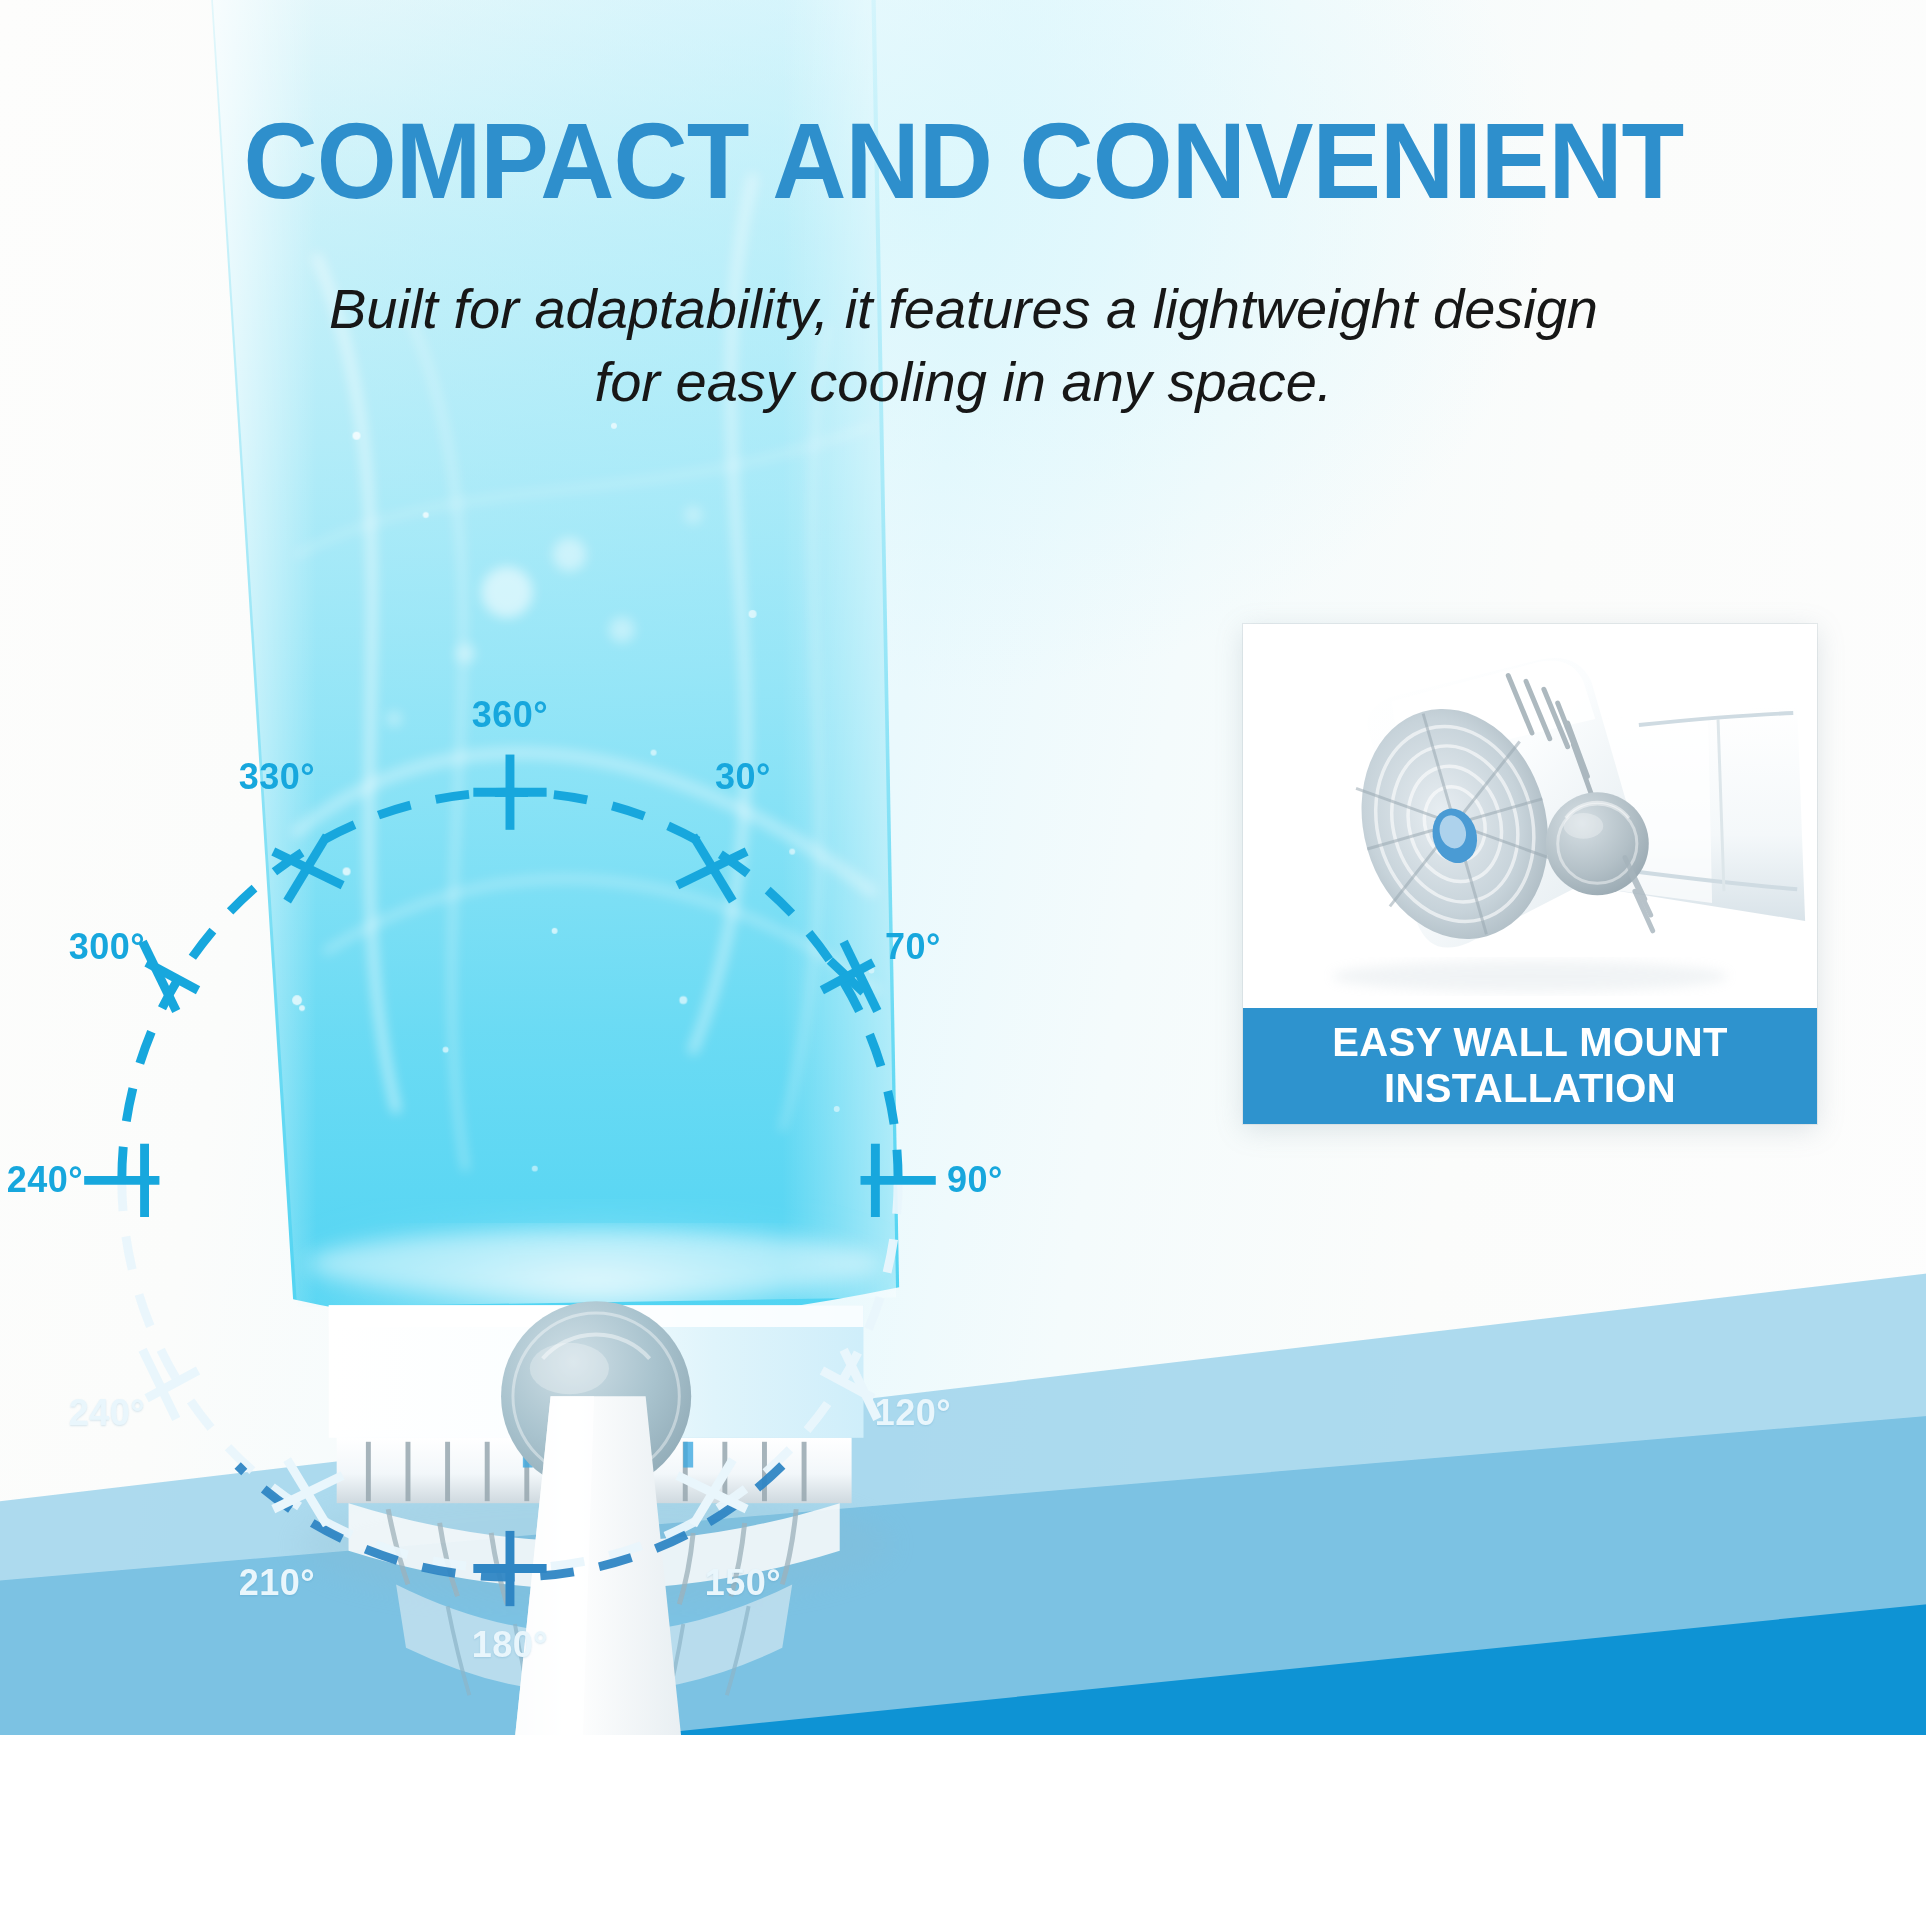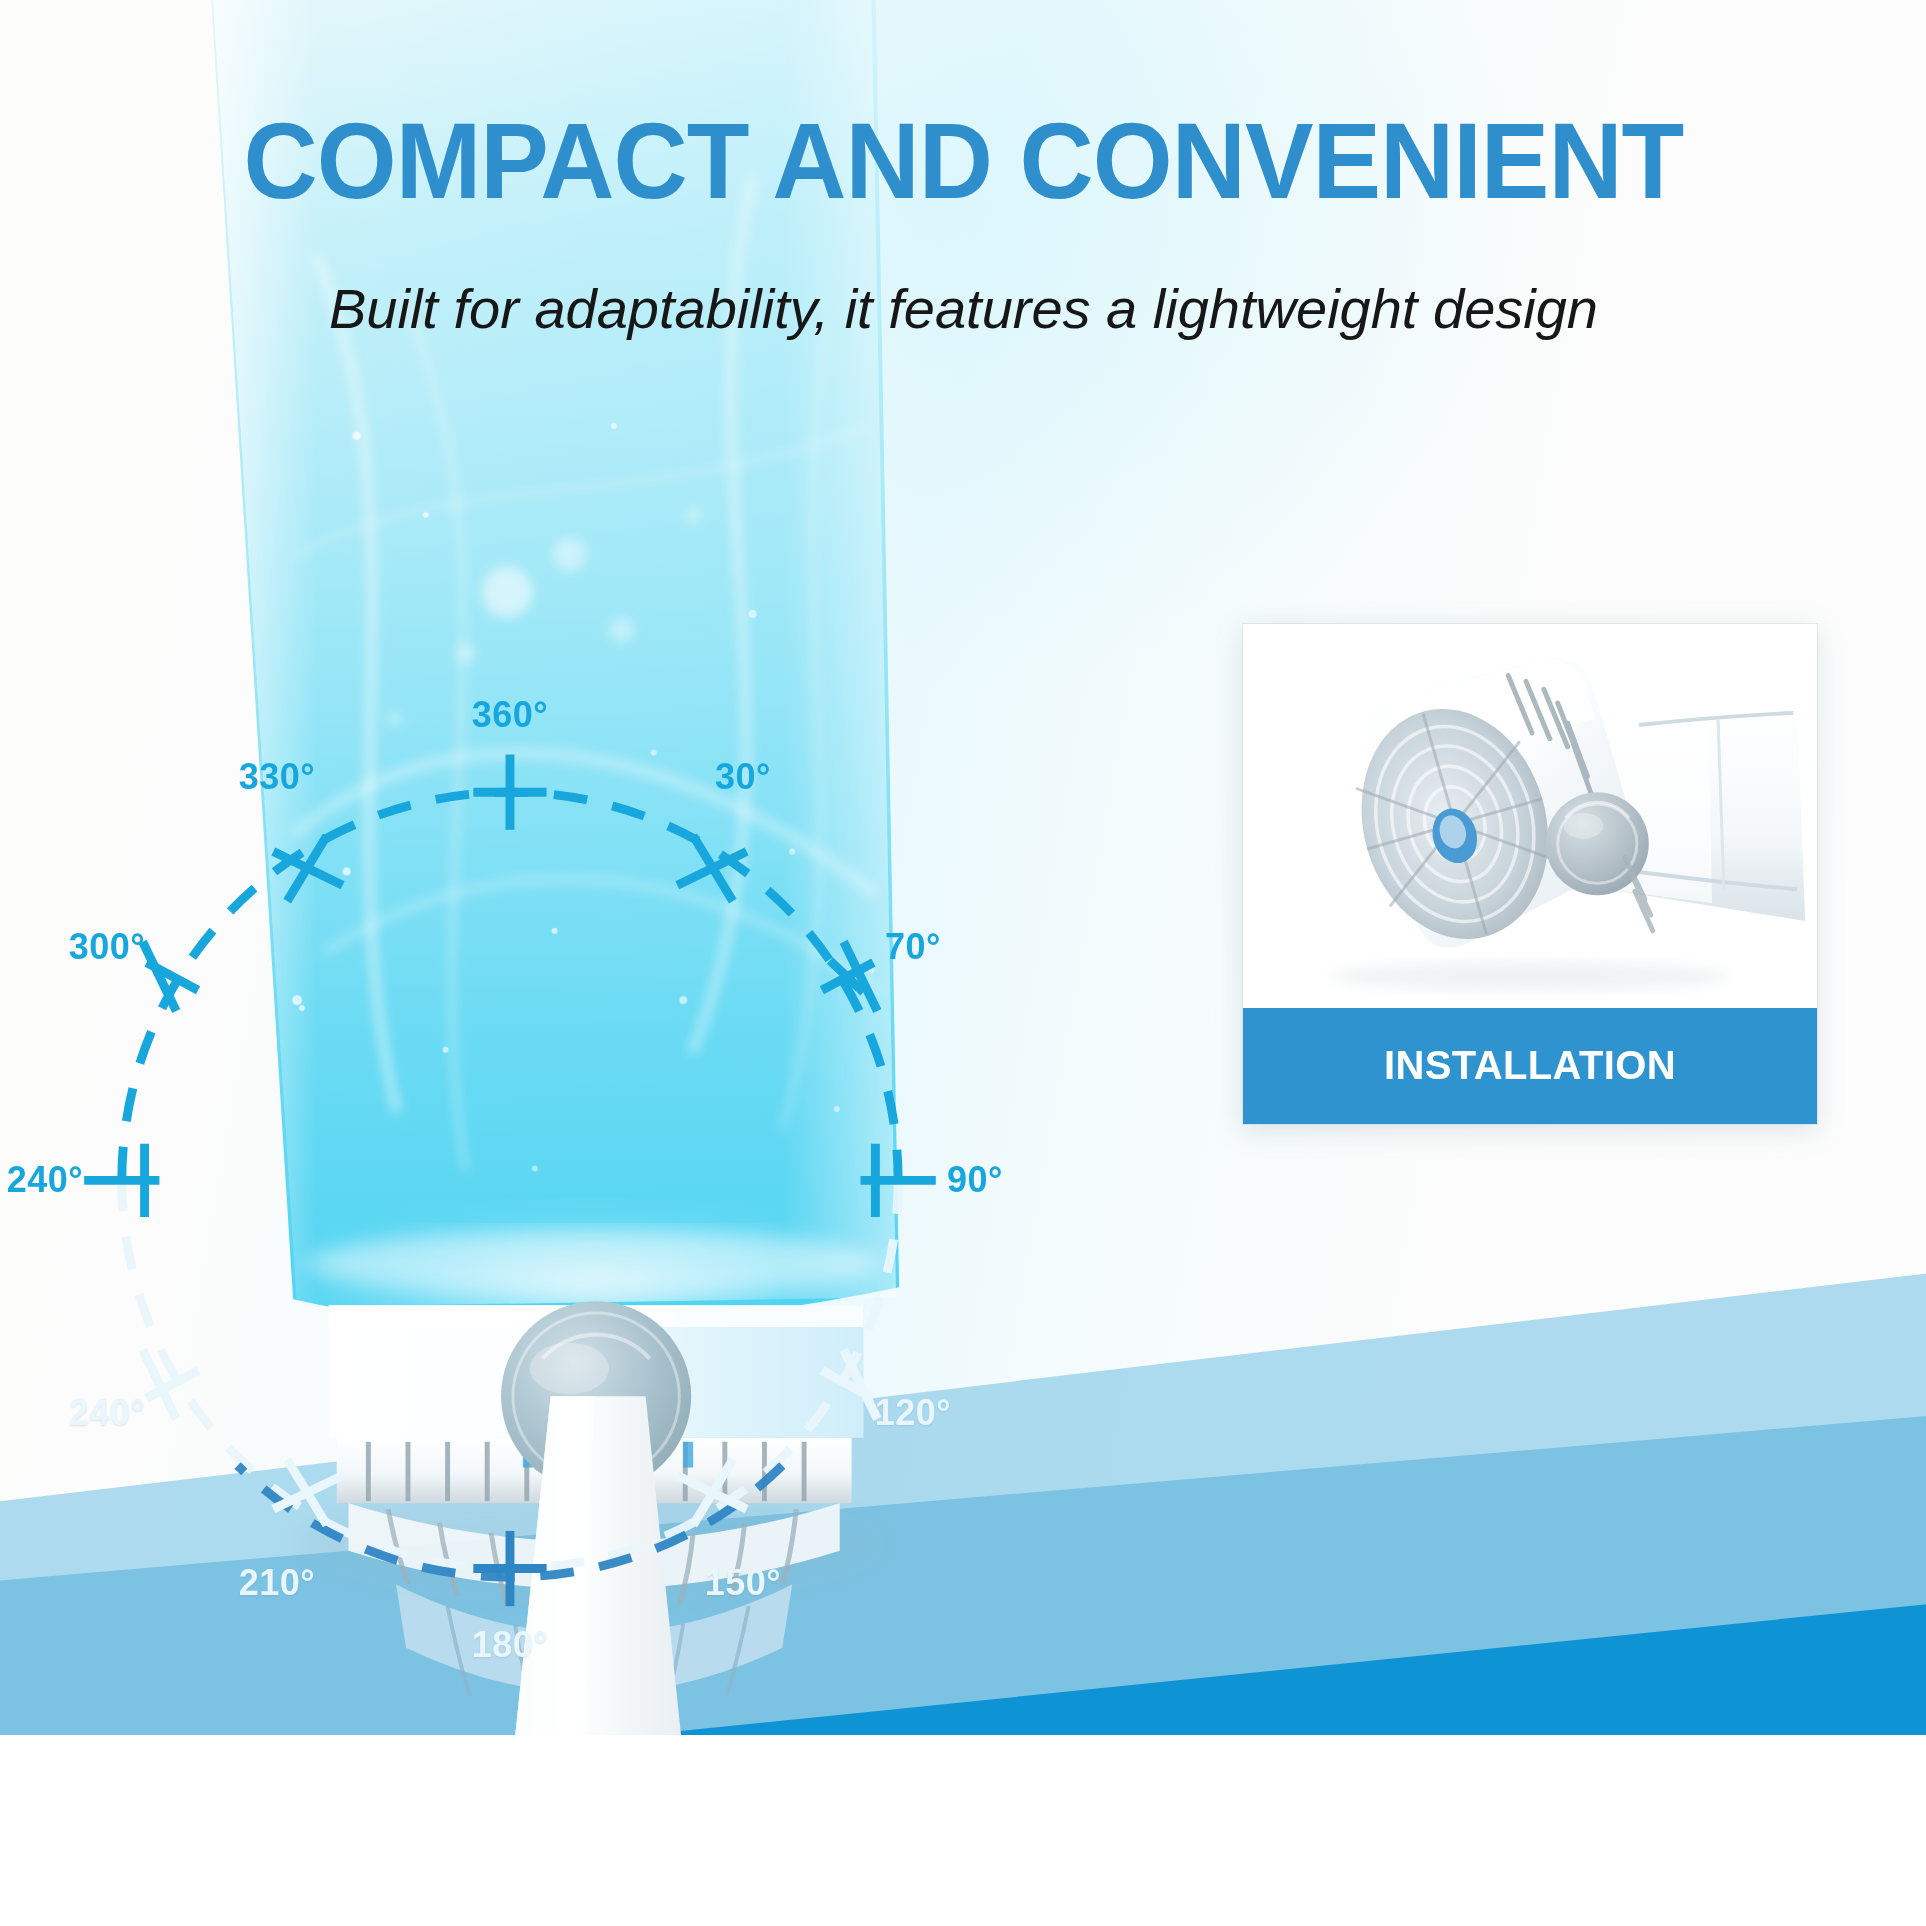--- a/index.html
+++ b/index.html
@@ -301,20 +301,21 @@
       <line x1="144" y1="951" x2="178" y2="1021" stroke="#17A7DD"></line>
       <line x1="276" y1="860" x2="346" y2="894" stroke="#17A7DD"></line>
       <line x1="852" y1="951" x2="886" y2="1021" stroke="#17A7DD"></line>
     </g>
   </svg>
 
   <div class="headline">COMPACT AND CONVENIENT</div>
 
   <div class="subhead">
     <span>Built for adaptability, it features a lightweight design</span>
+    <span>for easy cooling in any space.</span>
   </div>
 
   <div id="deg-labels">
       <div class="deg" style="left: 510px; top: 715px;">360°</div>
       <div class="deg" style="left: 743px; top: 777px;">30°</div>
       <div class="deg" style="left: 913px; top: 947px;">70°</div>
       <div class="deg" style="left: 975px; top: 1180px;">90°</div>
       <div class="deg light" style="left: 913px; top: 1413px;">120°</div>
       <div class="deg light" style="left: 743px; top: 1583px;">150°</div>
       <div class="deg light" style="left: 510px; top: 1645px;">180°</div>
@@ -400,18 +401,19 @@
         <ellipse cx="344" cy="204" rx="20" ry="13" fill="#ffffff" opacity="0.30"></ellipse>
 
         <g stroke="#a6b4bc" stroke-width="5" stroke-linecap="round" opacity="0.8">
           <line x1="386" y1="236" x2="406" y2="278"></line>
           <line x1="392" y1="252" x2="412" y2="294"></line>
           <line x1="396" y1="270" x2="414" y2="310"></line>
         </g>
       </svg>
     </div>
     <div class="card-caption">
+      <span>EASY WALL MOUNT</span>
       <span>INSTALLATION</span>
     </div>
   </div>
 
 </div>
 
 
 </body></html>

